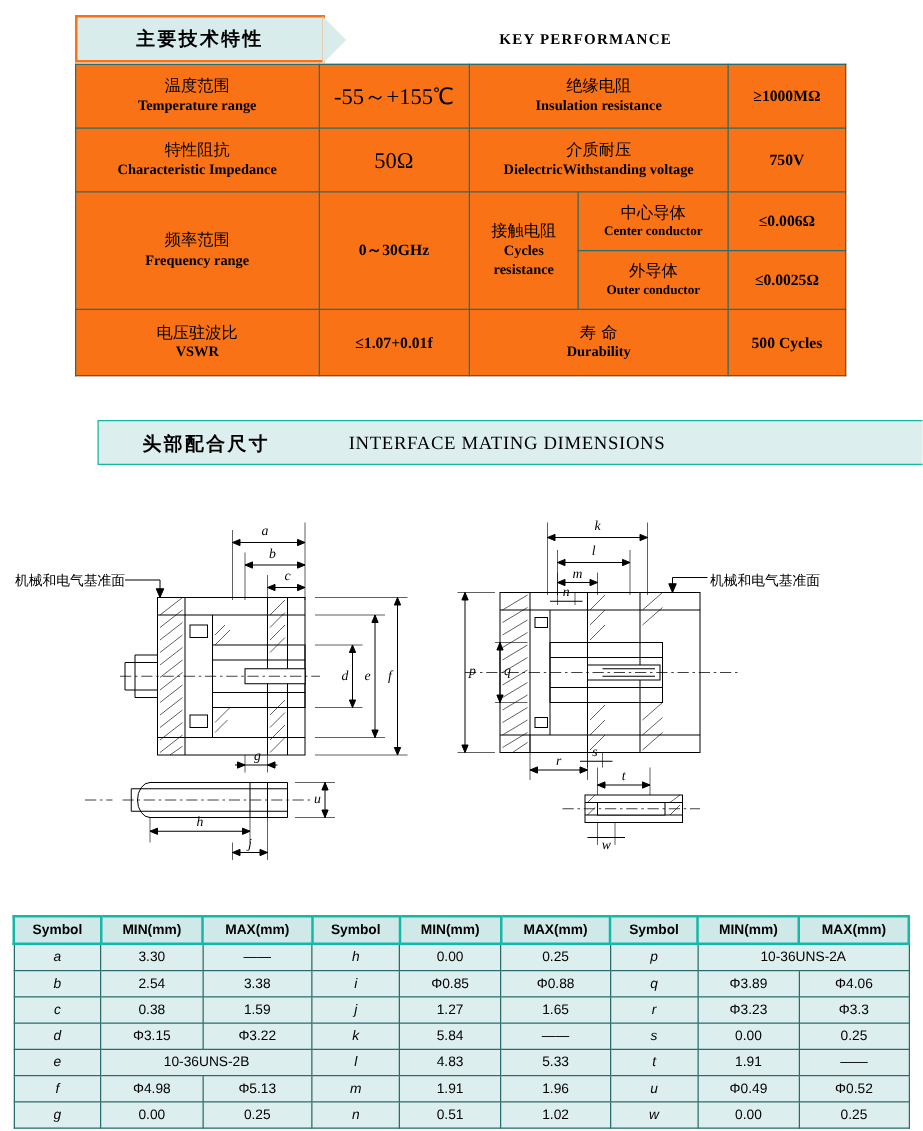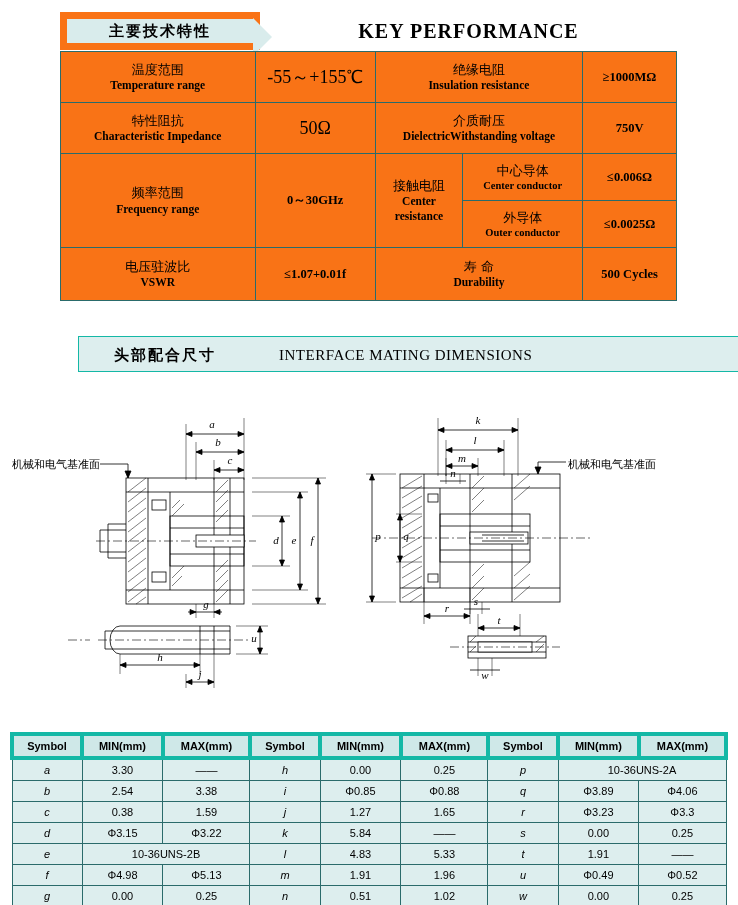--- a/index.html
+++ b/index.html
@@ -14,34 +14,34 @@
 
   
   .cn{font-family:"DejaVu Sans", sans-serif;}
 
   
   .kp-header{
     position:absolute;left:60px;top:12px;width:617px;height:38px;
   }
   .kp-tab{
     position:absolute;left:0;top:0;width:200px;height:38px;
-    background:#d9ecec;border:7px solid #f97316;
+    background:#d9ecec;border:2px solid #f97316;
     box-sizing:border-box;
     display:flex;align-items:center;justify-content:center;
     font-size:15px;font-weight:bold;letter-spacing:2px;
   }
   .kp-tab:after{
     content:"";position:absolute;right:-19px;top:-1px;
     width:0;height:0;border-left:19px solid #d9ecec;
     border-top:19px solid transparent;border-bottom:19px solid transparent;
   }
   .kp-title{
     position:absolute;left:200px;top:0;width:417px;height:38px;
     display:flex;align-items:center;justify-content:center;
-    font-size:20px;font-weight:bold;letter-spacing:1px;
+    font-size:12px;font-weight:bold;letter-spacing:1px;
   }
 
   
   .kp-table{
     position:absolute;left:60px;top:51px;width:617px;
     border-collapse:collapse;background:#f97316;
   }
   .kp-table td{
     border:1px solid #2a6b6b;
     text-align:center;vertical-align:middle;
@@ -73,21 +73,21 @@
   .dim-lbl{font-size:11px;font-family:"Liberation Serif", serif;font-style:italic;}
   .note-lbl{font-size:11px;font-family:"DejaVu Sans", sans-serif;}
 
   
   .dim-table{
     position:absolute;left:10px;top:732px;width:718px;
     border-collapse:collapse;
     font-family:"Liberation Sans", sans-serif;
   }
   .dim-table th{
-    border:4px solid #14b8a6;background:#cfe8e8;
+    border:2px solid #14b8a6;background:#cfe8e8;
     font-size:11px;font-weight:bold;padding:4px 2px;text-align:center;
   }
   .dim-table td{
     border:1px solid #2a6b6b;background:#ddeeee;
     font-size:11px;padding:4px 2px;text-align:center;
   }
   .dim-table td.sym{font-style:italic;}
 </style>
 </head>
 <body>
@@ -126,21 +126,21 @@
   </tr>
 
   <tr>
     <td rowspan="2">
       <span class="line-cn">频率范围</span>
       <span class="line-en">Frequency  range</span>
     </td>
     <td rowspan="2" class="val">0～30GHz</td>
     <td rowspan="2" style="width:85px;">
       <span class="line-cn">接触电阻</span>
-      <span class="line-en">Center</span>
+      <span class="line-en">Cycles</span>
       <span class="line-en">resistance</span>
     </td>
     <td style="width:120px;height:40px;">
       <span class="line-cn">中心导体</span>
       <span class="line-en-sm">Center conductor</span>
     </td>
     <td class="val">≤0.006Ω</td>
   </tr>
   <tr>
     <td style="height:40px;">

